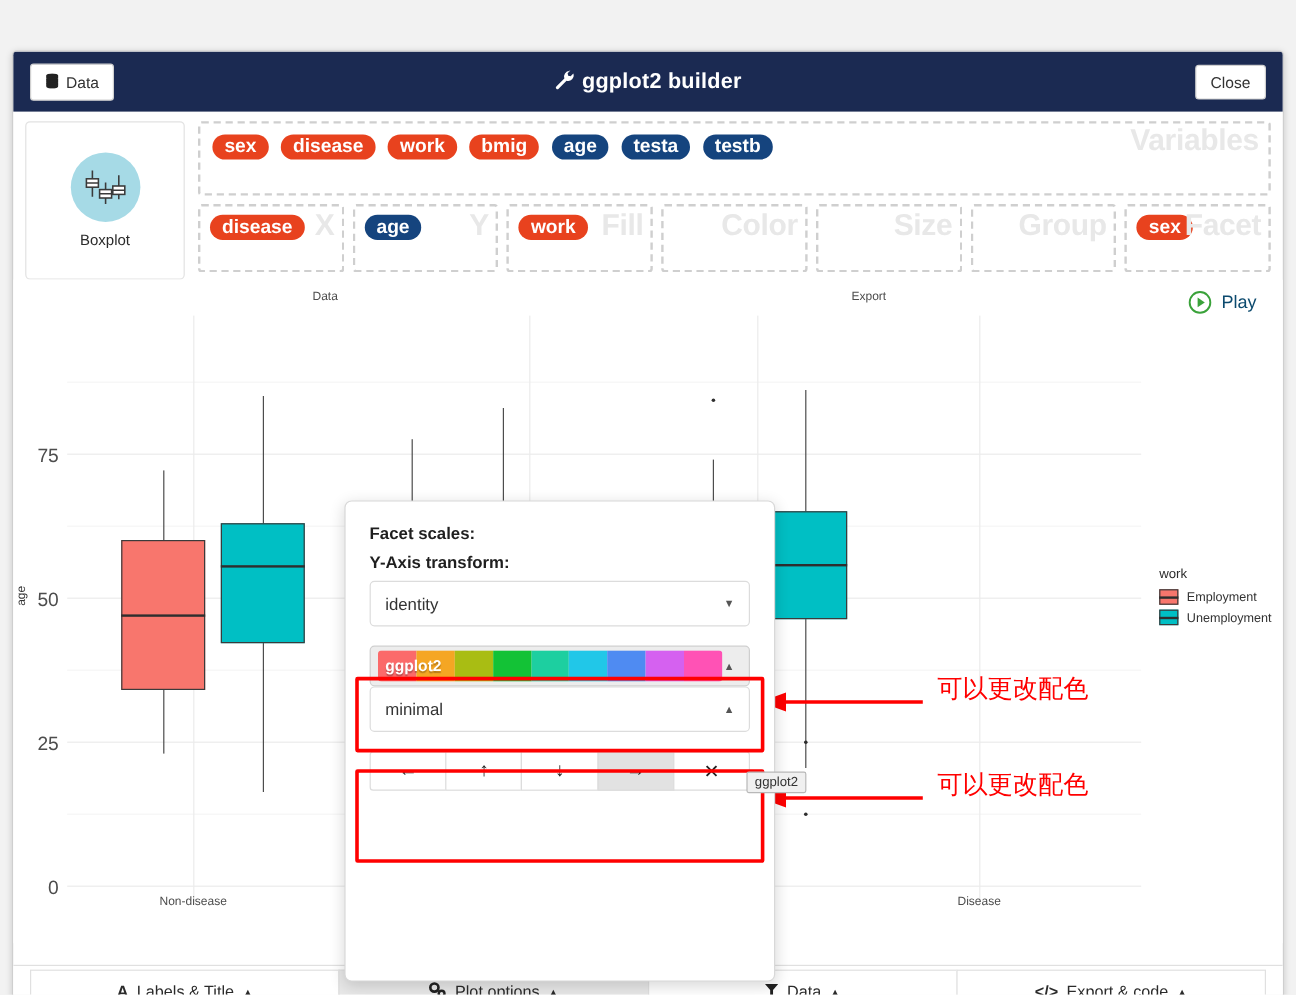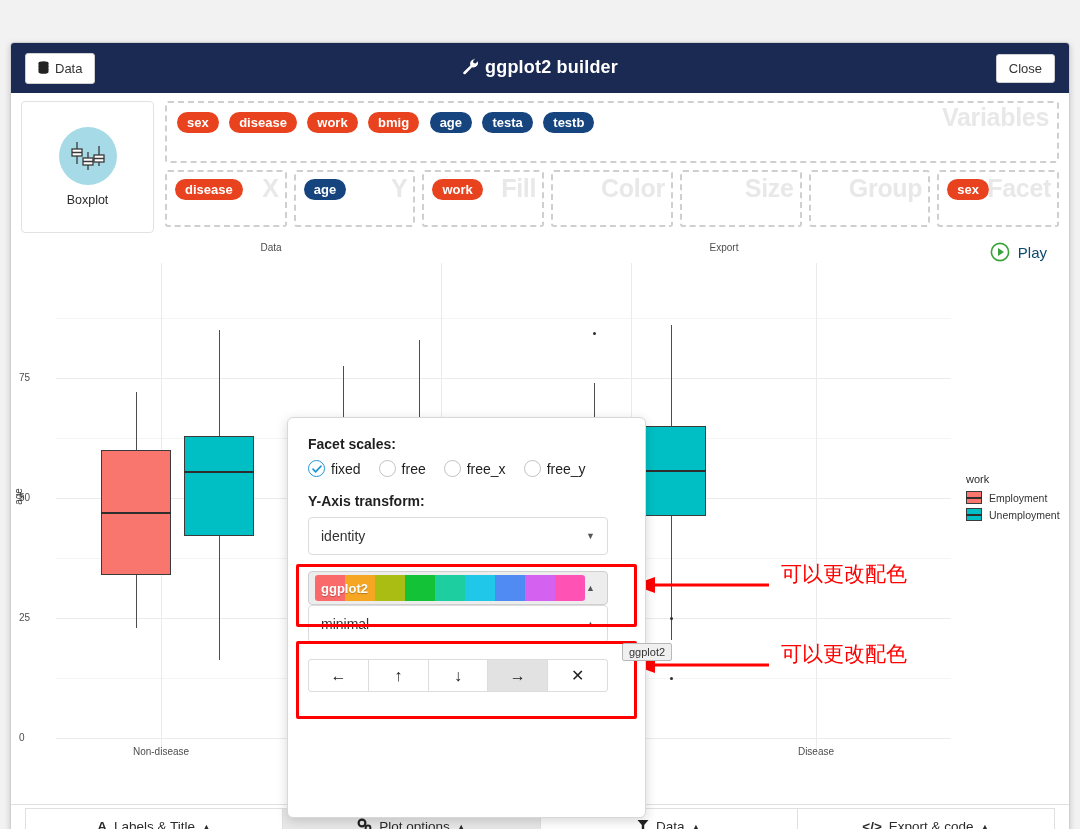--- a/index.html
+++ b/index.html
@@ -102,21 +102,21 @@
     color: #e8e8e8;
     pointer-events: none;
     letter-spacing: -.3px;
   }
   .bucket-all .bucket-ghost { right: 8px; top: 0px; }
   .pill {
     display: inline-flex; align-items: center;
     height: 21px; padding: 0 10px;
     border-radius: 11px;
     color: #fff;
-    font-size: 13px; font-weight: bold;
+    font-size: 16px; font-weight: bold;
     cursor: grab;
     white-space: nowrap;
     vertical-align: top;
   }
   .pill + .pill { margin-left: 6px; }
   .pill-cat { background: #e8421e; }
   .pill-num { background: #15447e; }
   .pill-facet { background: #e8421e; }
 
   
@@ -137,22 +137,22 @@
     position: absolute;
     font-size: 10px; color: #4d4d4d;
     text-align: center;
   }
   .gridline { position: absolute; background: #f0f0f0; }
   .gridline.major { background: #ebebeb; height: 1px; }
   .gridline.minor { background: #f5f5f5; height: 1px; }
   .vgrid { position:absolute; width:1px; background:#ebebeb; }
   .ytick {
     position: absolute;
-    font-size: 10px; color: #4d4d4d;
-    text-align: left;
+    font-size: 16px; color: #4d4d4d;
+    text-align: right;
     width: 30px;
   }
   .ylab {
     position: absolute;
     font-size: 10px; color: #333;
     transform: rotate(-90deg);
     transform-origin: center;
   }
   .xtick {
     position: absolute;
@@ -213,21 +213,21 @@
 
   
   .popover {
     position: absolute;
     left: 276px; top: 374px;
     width: 359px; height: 401px;
     background: #ffffff;
     border: 1px solid #d8d8d8;
     border-radius: 6px;
     box-shadow: 0 3px 12px rgba(0,0,0,.16);
-    padding: 18px 37px 0 20px;
+    padding: 18px 20px 0 20px;
     z-index: 30;
   }
   .po-label {
     font-size: 14px; font-weight: bold; color: #1f1f1f;
     margin-bottom: 8px;
   }
   .radio-row { display: flex; gap: 18px; align-items: center; margin-bottom: 16px; }
   .radio { display: flex; align-items: center; gap: 6px; cursor: pointer; }
   .radio-c {
     width: 17px; height: 17px; border-radius: 50%;
@@ -498,42 +498,20 @@
         <line x1="138" y1="12" x2="22" y2="12" stroke="#ff0000" stroke-width="3"></line>
         <path d="M2 12 L24 4 L24 20 Z" fill="#ff0000"></path>
       </svg>
     </div>
     <div class="anno-text" style="left:770px;top:407px;">可以更改配色</div>
   </div>
 
   <div class="popover">
 
     <div class="po-label">Facet scales:</div>
-    <div class="radio-row">
-      <div class="radio">
-        <span class="radio-c on">
-          <svg width="12" height="12" viewBox="0 0 12 12">
-                <path d="M2 6.2 L4.6 8.8 L10 3.2" fill="none" stroke="#2196d6" stroke-width="1.7" stroke-linecap="round" stroke-linejoin="round"></path>
-              </svg>
-        </span>
-        <span class="radio-txt">fixed</span>
-      </div>
-      <div class="radio">
-        <span class="radio-c"></span>
-        <span class="radio-txt">free</span>
-      </div>
-      <div class="radio">
-        <span class="radio-c"></span>
-        <span class="radio-txt">free_x</span>
-      </div>
-      <div class="radio">
-        <span class="radio-c"></span>
-        <span class="radio-txt">free_y</span>
-      </div>
-    </div>
 
     <div class="po-label">Y-Axis transform:</div>
     <div class="select">
       <span>identity</span>
       <span class="caret">▼</span>
     </div>
 
     <div class="pal-select">
       <div class="pal-strip">
         <div class="pal-seg" style="background:#fb6a6a"></div>

